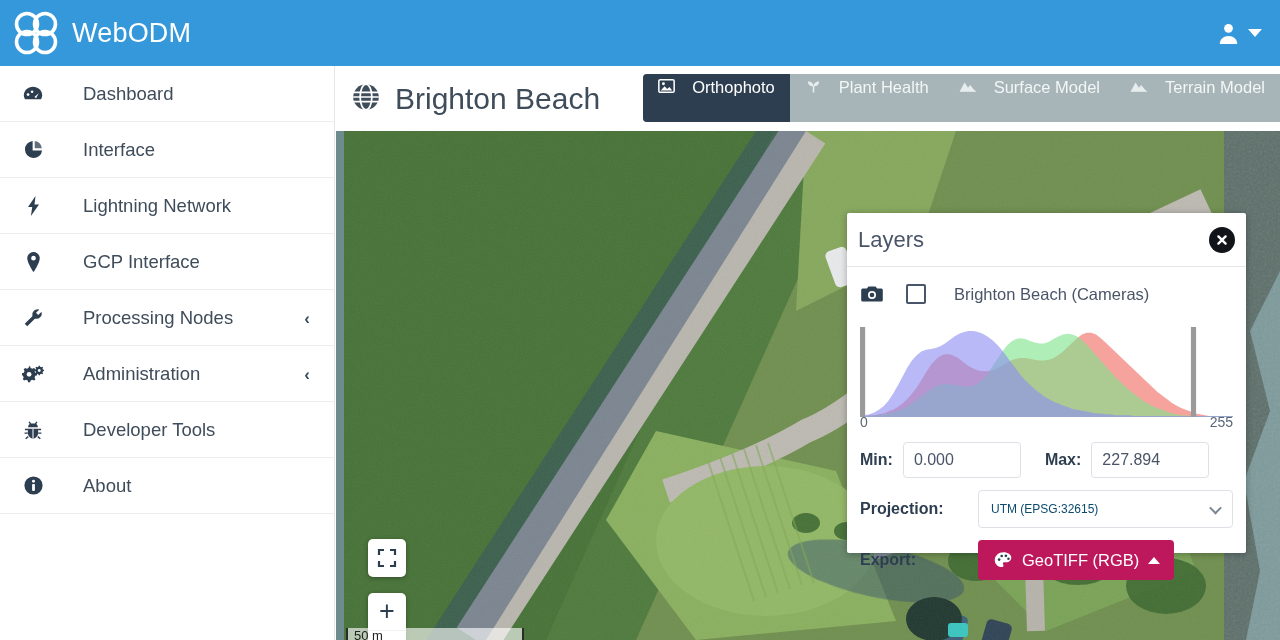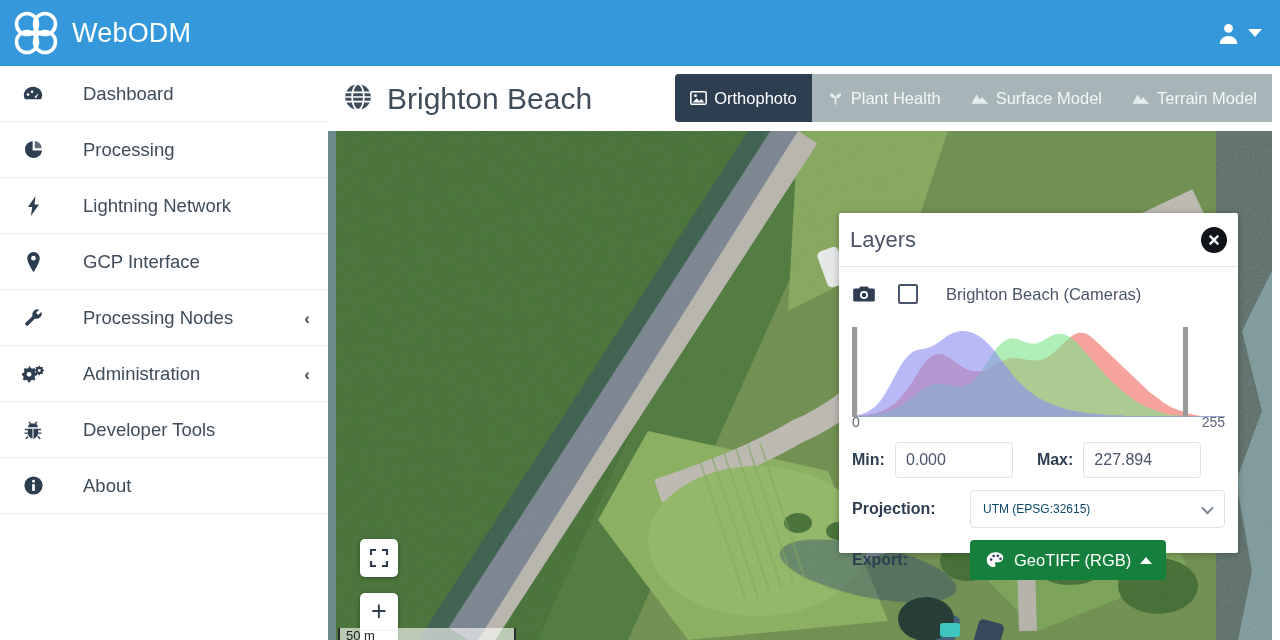--- a/index.html
+++ b/index.html
@@ -58,43 +58,43 @@
     font-size: 18.5px; margin-left: 11px; color: #3f4c5a; font-weight: 400;
   }
   .side-chevron {
     position: absolute; right: 24px; top: 50%; transform: translateY(-50%);
     color: #3f4c5a; font-size: 17px; font-weight: bold; line-height: 1;
   }
   .sidebar-filler { height: 120px; background: #fff; }
 
   
   .main {
-    position: absolute; left: 328px; top: 66px;
+    position: absolute; left: 336px; top: 66px;
     width: 944px; height: 574px; background: #ffffff;
   }
   .main-head {
     position: relative; height: 65px;
     display: flex; align-items: center; padding: 0 0 0 14px;
   }
   .globe-ico { color: #3f4c5a; flex: none; }
   .proj-title {
     font-size: 30px; color: #3f4c5a; margin-left: 13px;
     font-weight: 400; white-space: nowrap;
   }
 
   .tabs {
     position: absolute; right: 0; top: 8px;
     height: 48px; display: flex; align-items: stretch;
     background: #a7b5b8;
     border-radius: 4px 0 0 4px;
     overflow: hidden;
   }
   .tab {
-    display: flex; align-items: center; gap: 7px;
-    padding: 13px 15px; cursor: pointer;
+    display: flex; align-items: flex-start; gap: 17px;
+    padding: 4px 15px; cursor: pointer;
     font-size: 16.5px; color: #f3f6f6; white-space: nowrap;
   }
   .tab.active { background: #2d3e50; color: #ffffff; }
   .tab svg { flex: none; }
 
   
   .map {
     position: absolute; left: 0; top: 65px; width: 944px; height: 509px;
     overflow: hidden;
     background: #7e9396;
@@ -202,21 +202,21 @@
     padding: 0 12px; font-size: 12px; color: #0c4a6e; cursor: pointer;
   }
   .chev-dn {
     position: absolute; right: 12px; top: 50%;
     transform: translateY(-60%) rotate(45deg);
     width: 9px; height: 9px;
     border-right: 2px solid #7a8694; border-bottom: 2px solid #7a8694;
   }
   .export-btn {
     display: flex; align-items: center; gap: 9px;
-    background: #15803d; color: #fff;
+    background: #be185d; color: #fff;
     height: 40px; padding: 0 14px 0 16px; border-radius: 4px;
     font-size: 16.5px; cursor: pointer; min-width: 192px;
   }
   .caret-up-white {
     margin-left: auto;
     width: 0; height: 0;
     border-left: 6px solid transparent;
     border-right: 6px solid transparent;
     border-bottom: 7px solid #ffffff;
   }
@@ -257,21 +257,21 @@
     <span class="side-label">Dashboard</span>
   </div>
 
   <div class="side-item">
     <span class="side-ico">
       <svg width="21" height="21" viewBox="0 0 24 24" fill="#2d3e50">
         <path d="M11 2.2A9.8 9.8 0 1 0 21.8 13H11z"></path>
         <path d="M13.4 2.4V10.6h8.2a9.8 9.8 0 0 0-8.2-8.2z" opacity=".75"></path>
       </svg>
     </span>
-    <span class="side-label">Processing</span>
+    <span class="side-label">Interface</span>
   </div>
 
   <div class="side-item">
     <span class="side-ico">
       <svg width="17" height="22" viewBox="0 0 14 24" fill="#2d3e50">
         <path d="M9.2 1L1 13.2h4.6L4.2 23 13 10.4H8.1z"></path>
       </svg>
     </span>
     <span class="side-label">Lightning Network</span>
   </div>

